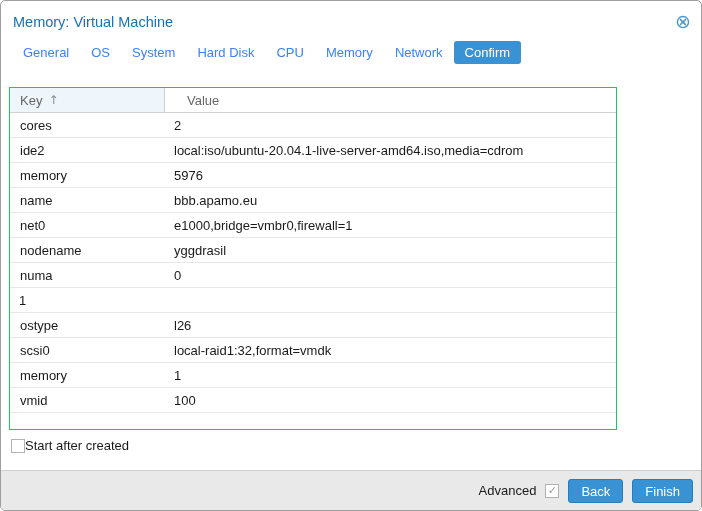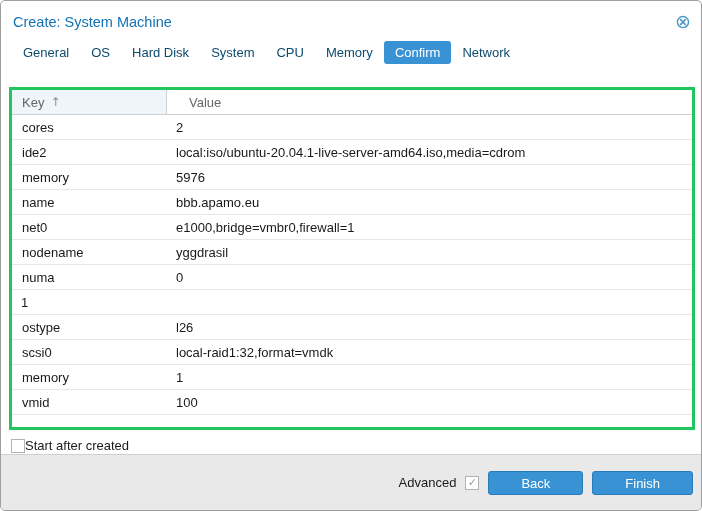--- a/index.html
+++ b/index.html
@@ -31,36 +31,36 @@
   }
 
   
   .tabbar {
     display: flex; align-items: center;
     padding: 0 0 0 11px;
     height: 30px;
   }
   .tab {
     padding: 4px 11px;
-    color: #0c4a6e;
+    color: #3b82f6;
     border-radius: 3px;
     cursor: pointer;
     white-space: nowrap;
   }
   .tab.active {
     background: #3892d4;
     color: #fff;
   }
 
   
   .grid {
     position: absolute;
     left: 8px; top: 86px;
-    width: 686px; height: 343px;
-    border: 3px solid #22c55e;
+    width: 608px; height: 343px;
+    border: 1px solid #22c55e;
     background: #fff;
     overflow: hidden;
   }
   .grid-header {
     display: flex;
     height: 25px;
     border-bottom: 1px solid #d0d0d0;
     color: #666;
   }
   .col-key {
@@ -111,60 +111,60 @@
     position: absolute;
     left: 10px; top: 437px;
     display: flex; align-items: center; 
     cursor: pointer;
   }
 
   
   .footer {
     position: absolute;
     left: 0; right: 0; bottom: 0;
-    height: 56px;
+    height: 40px;
     background: #e9e9e9;
     border-top: 1px solid #cfcfcf;
     display: flex; align-items: center; justify-content: flex-end;
     gap: 9px;
     padding-right: 8px;
     margin-top: 29px;
   }
   .footer .adv-label { color: #1a1a1a; }
   .btn {
     background: #3892d4;
     color: #fff;
     border: 1px solid #2a7cb8;
     border-radius: 3px;
     font-family: "Liberation Sans", sans-serif;
     font-size: 13px;
-    padding: 4px 32px;
+    padding: 4px 12px;
     height: 24px;
     cursor: pointer;
   }
 </style>
 </head>
 <body>
 
 <div class="window">
 
   <div class="titlebar">
-    <span class="title">Create: System Machine</span>
+    <span class="title">Memory: Virtual Machine</span>
     <span class="close">⊗</span>
   </div>
 
   <div class="tabbar" id="tabbar">
       <div class="tab">General</div>
       <div class="tab">OS</div>
+      <div class="tab">System</div>
       <div class="tab">Hard Disk</div>
-      <div class="tab">System</div>
       <div class="tab">CPU</div>
       <div class="tab">Memory</div>
+      <div class="tab">Network</div>
       <div class="tab active">Confirm</div>
-      <div class="tab">Network</div>
     </div>
 
   <div class="grid">
     <div class="grid-header">
       <div class="col-key">
         <span>Key</span>
         <span class="sort-arrow">↑</span>
       </div>
       <div class="col-value">
         <span>Value</span>

